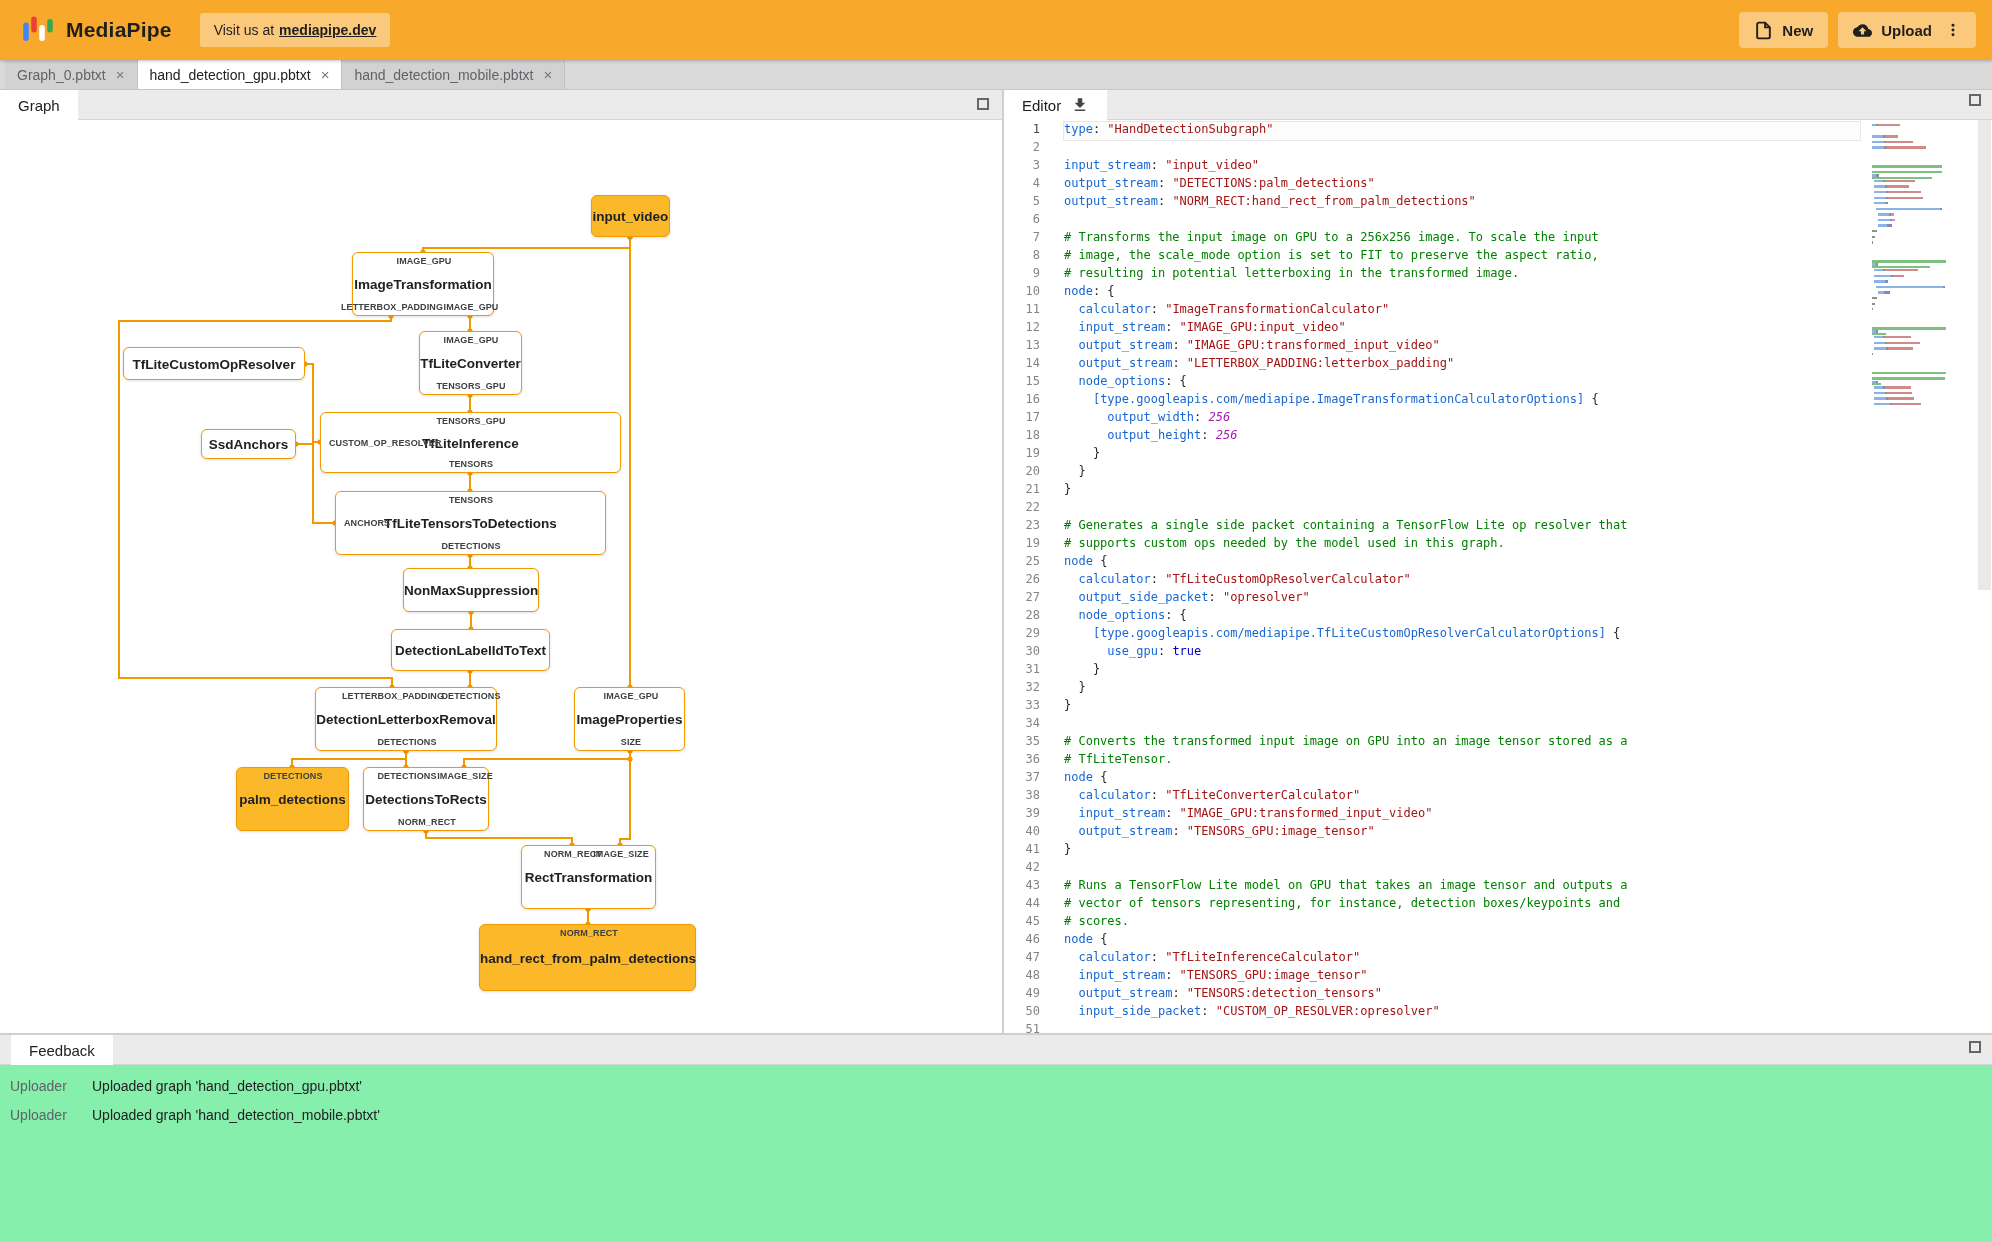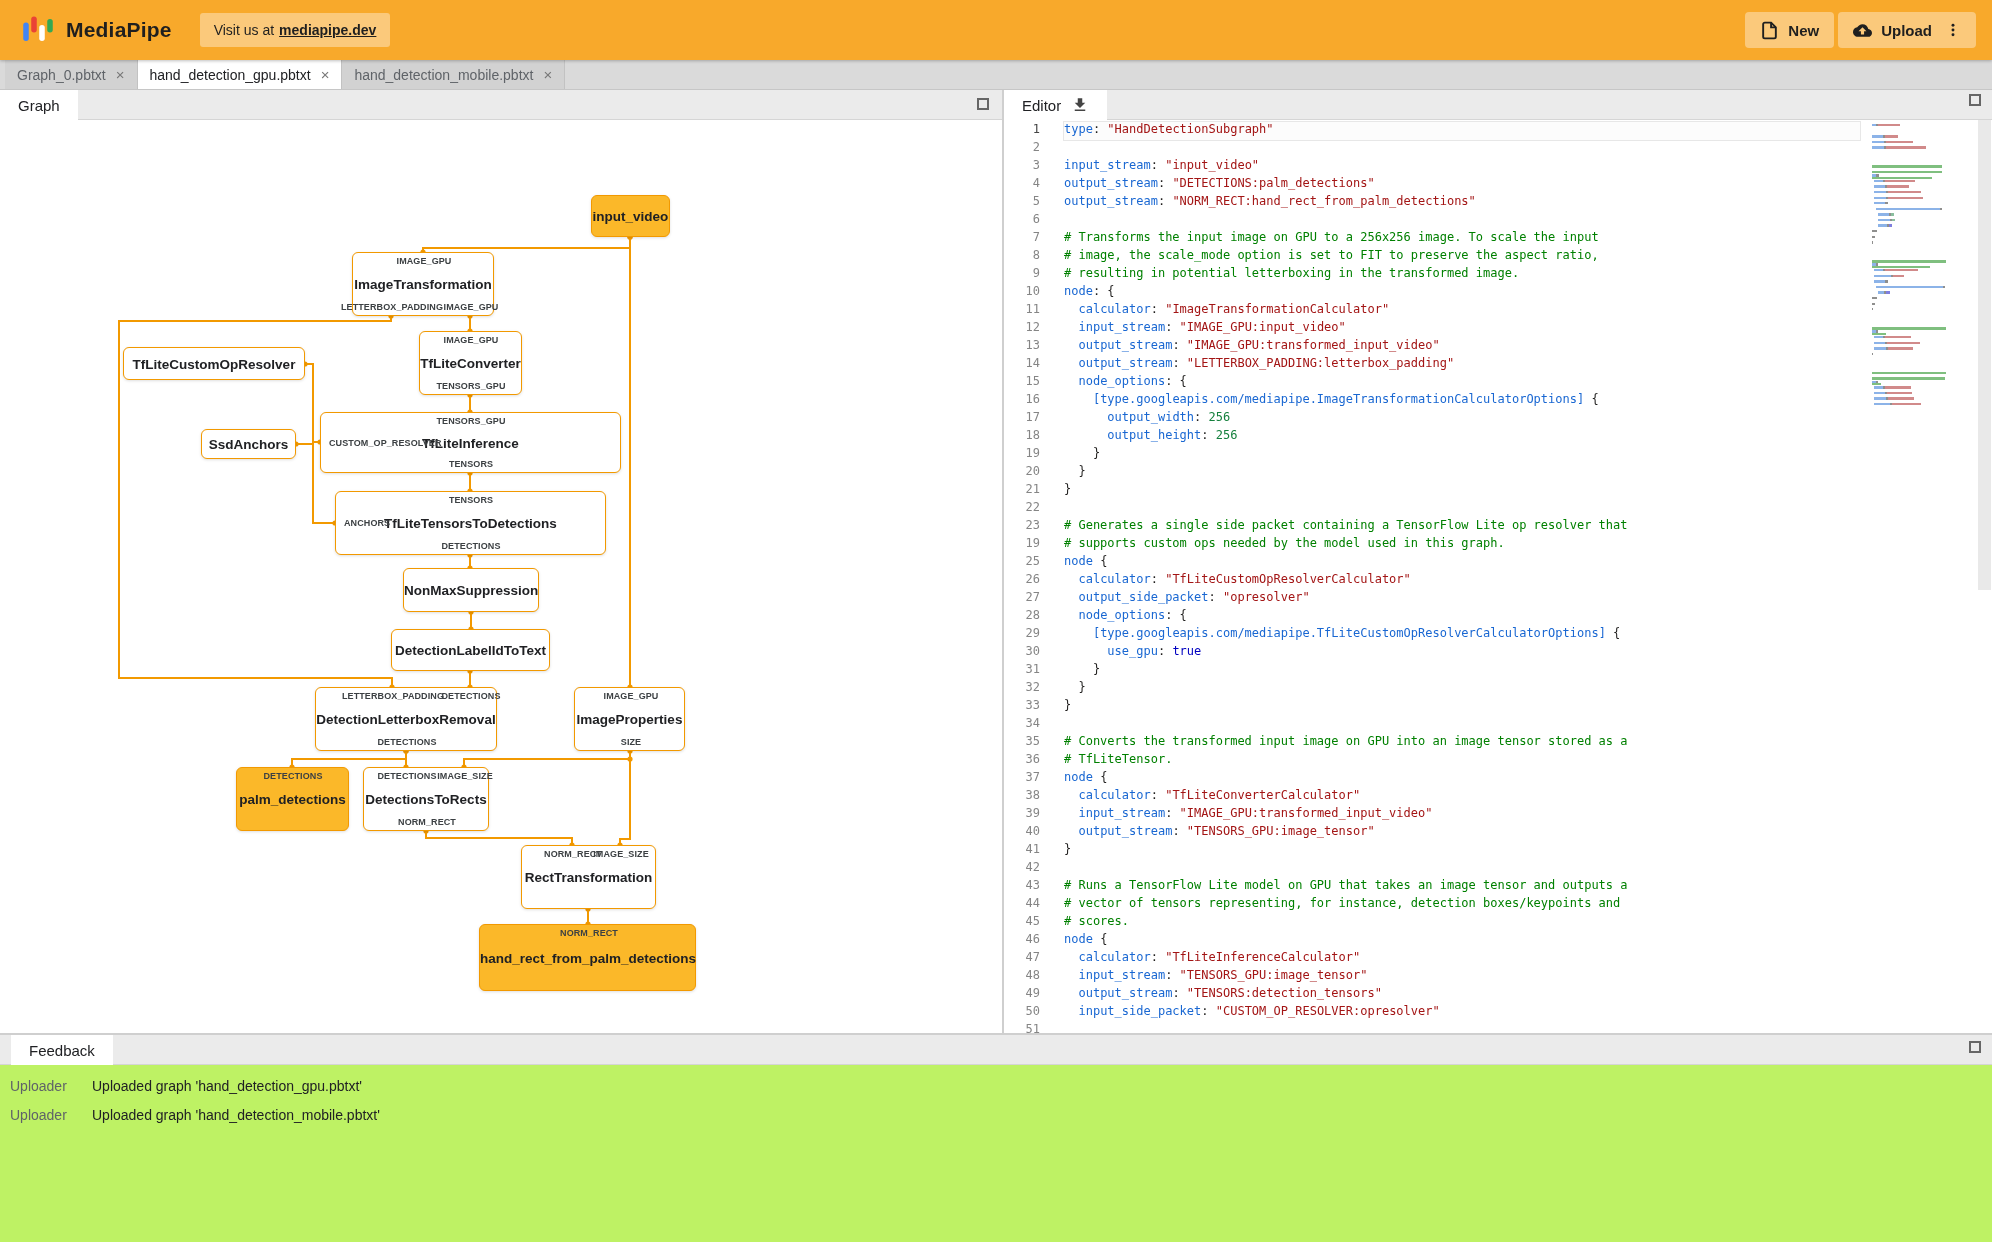--- a/index.html
+++ b/index.html
@@ -15,21 +15,21 @@
   
   .header{ position:absolute; left:0; top:0; width:1992px; height:60px;
            background:var(--header-bg); display:flex; align-items:center;
            box-shadow:0 1px 3px rgba(0,0,0,.25); z-index:30; }
   .logo{ width:32px; height:32px; margin-left:22px; flex:0 0 auto; }
   .app-title{ font-size:21px; font-weight:700; color:#1f1f1f; margin-left:12px; letter-spacing:.2px;}
   .visit-chip{ margin-left:28px; background:rgba(255,255,255,.38); border-radius:3px;
                height:34px; display:flex; align-items:center; padding:0 14px;
                font-size:14px; color:#1f1f1f; }
   .visit-chip a{ color:#1f1f1f; font-weight:700; text-decoration:underline; margin-left:5px;}
-  .header-actions{ margin-left:auto; display:flex; align-items:center; gap:4px; margin-right:16px; }
+  .header-actions{ margin-left:auto; display:flex; align-items:center; gap:10px; margin-right:16px; }
   .hbtn{ background:rgba(255,255,255,.38); border:none; border-radius:4px; height:36px;
          display:flex; align-items:center; gap:9px; padding:0 15px;
          font-family:"Liberation Sans",sans-serif; font-size:15px; font-weight:700;
          color:#1f1f1f; cursor:pointer; }
   .hicon{ width:19px; height:19px; display:inline-flex; }
   .hicon svg{ width:100%; height:100%; }
   .kebab-span{ margin-left:4px; width:16px; height:18px; display:inline-flex; }
 
   
   .tabstrip{ position:absolute; left:0; top:60px; width:1992px; height:30px;
@@ -86,35 +86,35 @@
   .ln.current{ color:#444; }
   .code{ position:absolute; left:60px; top:2px; right:132px; }
   .code-line{ height:18px; line-height:18px; font:12px "DejaVu Sans Mono",monospace;
               white-space:pre; color:#201f1e; }
   .code-line.current{ background:#fcfcfc; outline:1px solid #e7e7e7; }
   .tok-plain{ color:#201f1e; }
   .tok-comment{ color:#008000;margin-top:8px; }
   .tok-string{ color:#a31515; }
   .tok-key{ color:#1967d2; }
   .tok-typeref{ color:#1967d2; }
-  .tok-number{ color:#15803d; }
+  .tok-number{ color:#a21caf;font-style:italic; }
   .tok-kw{ color:#0000c0; }
 
   .minimap{ position:absolute; top:4px; right:16px; width:104px; overflow:hidden; }
   .mini-line{ height:2.4px; margin-bottom:3.2px; white-space:nowrap; font-size:0; }
   .mini-seg{ display:inline-block; height:2.4px; background:currentColor; opacity:.5; vertical-align:top; }
   .mini-seg.ws{ opacity:0; }
   .vscroll{ position:absolute; right:0; top:0; width:15px; height:915px; background:transparent; }
   .vthumb{ position:absolute; top:0; right:1px; width:13px; height:470px; background:rgba(110,110,110,.15); }
 
   
   .feedback-bar{ position:absolute; left:0; top:1035px; width:1992px; height:30px;
                  background:#EBEBEB; border-bottom:1px solid #d5d5d5; z-index:20;}
   .feedback-tab{ left:11px; }
-  .feedback-body{ position:absolute; left:0; top:1065px; width:1992px; height:177px; background:#bef264;
+  .feedback-body{ position:absolute; left:0; top:1065px; width:1992px; height:177px; background:#86efac;
                   padding-top:6px; }
   .fb-row{ display:flex; align-items:center; height:29px; padding-left:10px; font-size:14px; }
   .fb-src{ width:72px; color:#5f6368; }
   .fb-msg{ margin-left:10px; color:#202124; }
 </style>
 </head>
 <body>
 
 <div class="header">
   <div class="logo">

